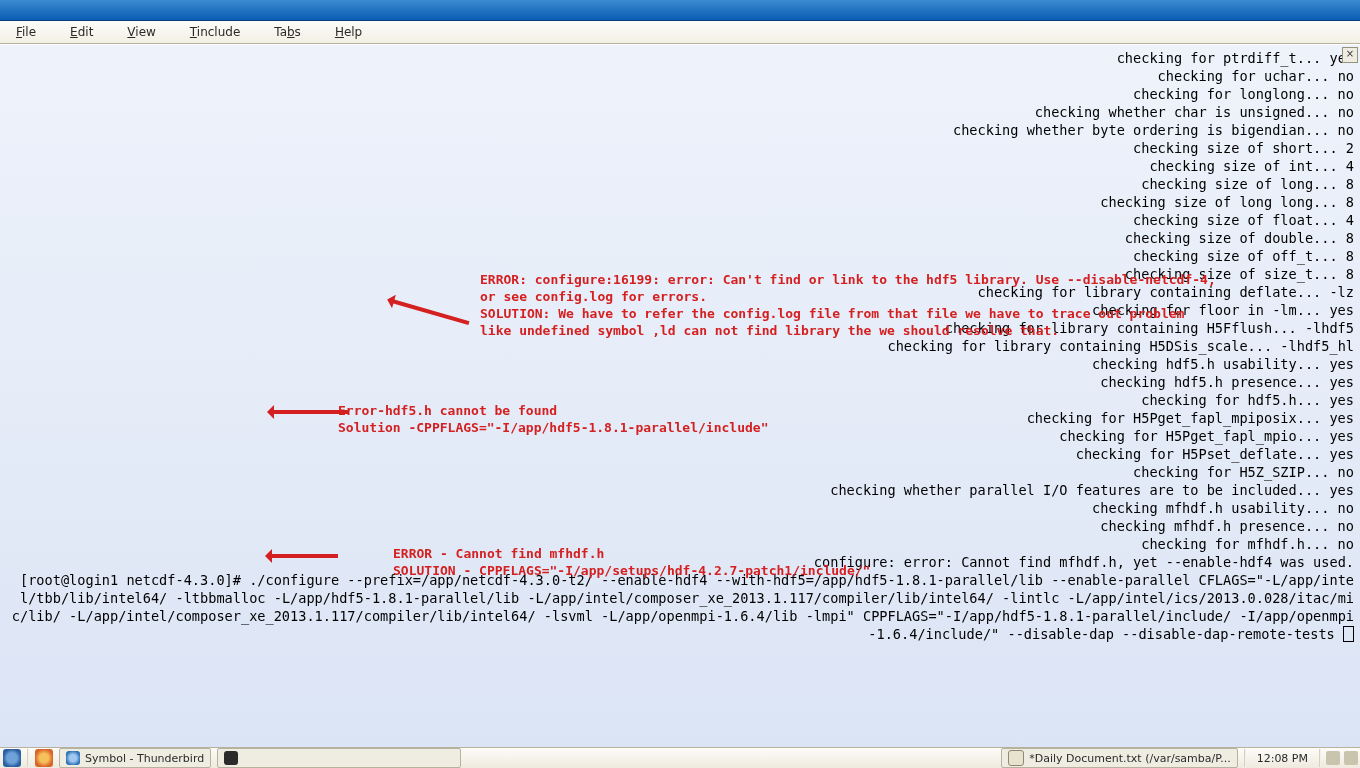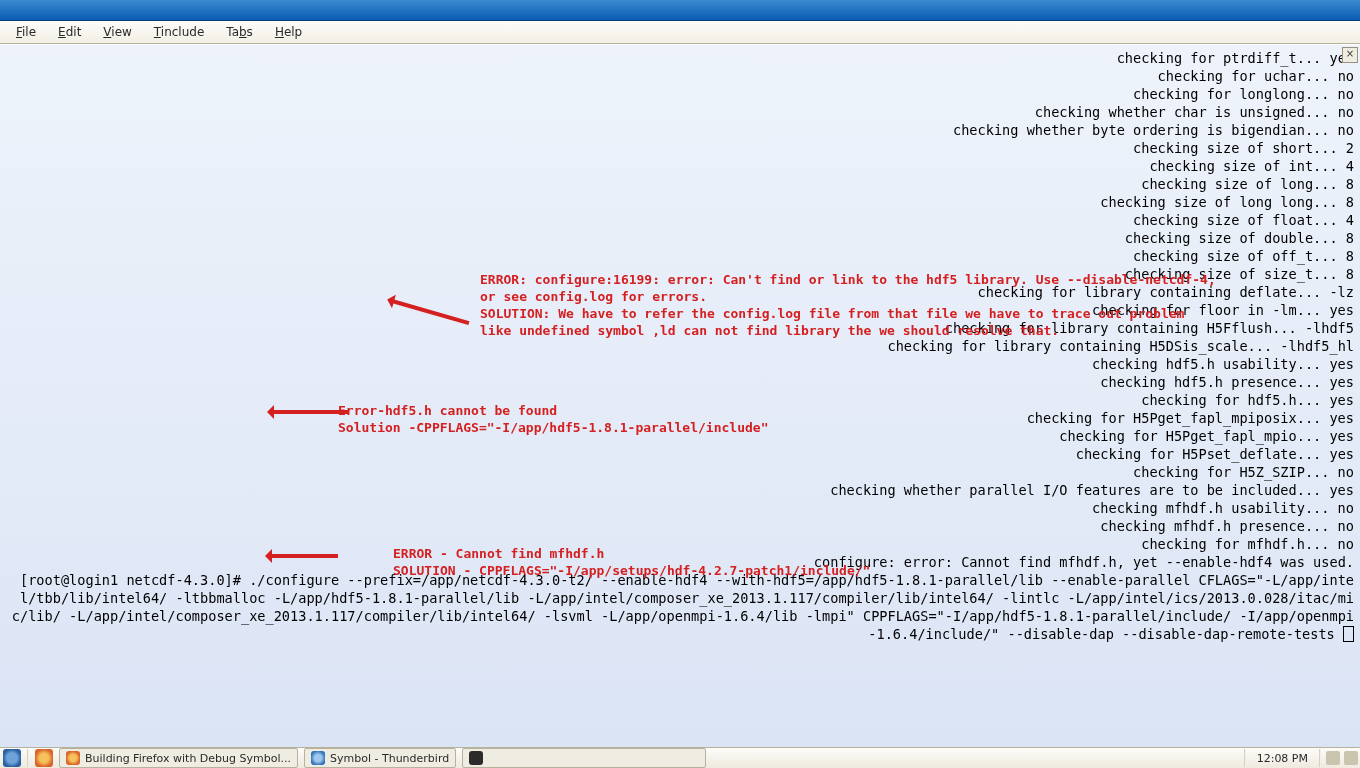--- a/index.html
+++ b/index.html
@@ -14,21 +14,21 @@
     border-bottom: 1px solid #063d78;
   }
   
   .menubar {
     height: 22px;
     background: linear-gradient(to bottom, #fdfcf9 0%, #f2efe4 100%);
     border-bottom: 1px solid #b7b29e;
     display: flex;
     align-items: center;
     padding: 0 6px;
-    gap: 2px;
+    gap: 14px;
     font-size: 12px;
     color: #2a2a2a;
   }
   .menubar .menu-item {
     padding: 2px 10px;
     cursor: default;
   }
   .menubar .menu-item u {
     text-decoration: underline;
   }
@@ -199,36 +199,36 @@
   <div class="arrow left-tri" style="left:270px;top:509px;width:68px;"></div>
   <div class="annot" style="left:348px;top:500px;margin-left:45px;">ERROR - Cannot find mfhdf.h
 SOLUTION - CPPFLAGS="-I/app/setups/hdf-4.2.7-patch1/include/"</div>
 </div>
 
 <div class="taskbar">
   <div class="glyph" style="background:radial-gradient(circle,#6fa2d9 40%,#2a5fa1 70%);"></div>
   <div class="sep"></div>
   <div class="glyph" style="background:radial-gradient(circle,#f6c15a 35%,#d9642a 70%);"></div>
 
-  <div class="task-btn">
-    <div class="ico" style="background:radial-gradient(circle,#f6c15a 35%,#d9642a 70%);"></div>
-    <span>Building Firefox with Debug Symbol...</span>
-  </div>
 
   <div class="task-btn">
     <div class="ico" style="background:radial-gradient(circle,#9fc7ef 35%,#2a6fb5 75%);"></div>
     <span>Symbol - Thunderbird</span>
   </div>
 
   <div class="task-btn" style="width:230px;">
     <div class="ico" style="background:#2b2b2b;"></div>
     <span></span>
   </div>
 
   <div class="spacer"></div>
 
+  <div class="task-btn">
+    <div class="ico" style="background:#e8e3cf;border:1px solid #8a8a72;"></div>
+    <span>*Daily Document.txt  (/var/samba/P...</span>
+  </div>
 
   <div class="sep"></div>
   <div class="clock">12:08 PM</div>
   <div class="sep"></div>
   <div class="tray-ico" style="background:#c9c4ad;"></div>
   <div class="tray-ico" style="background:#c9c4ad;"></div>
 </div>
 
 </body></html>

